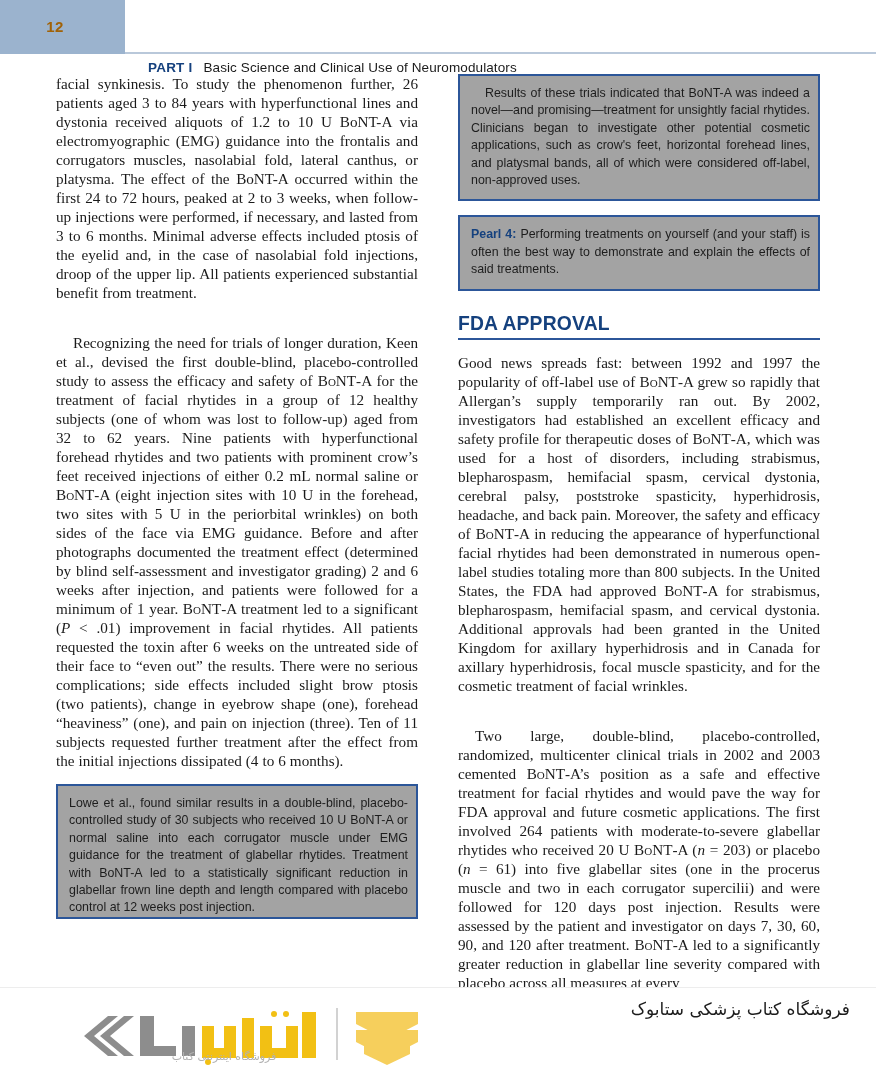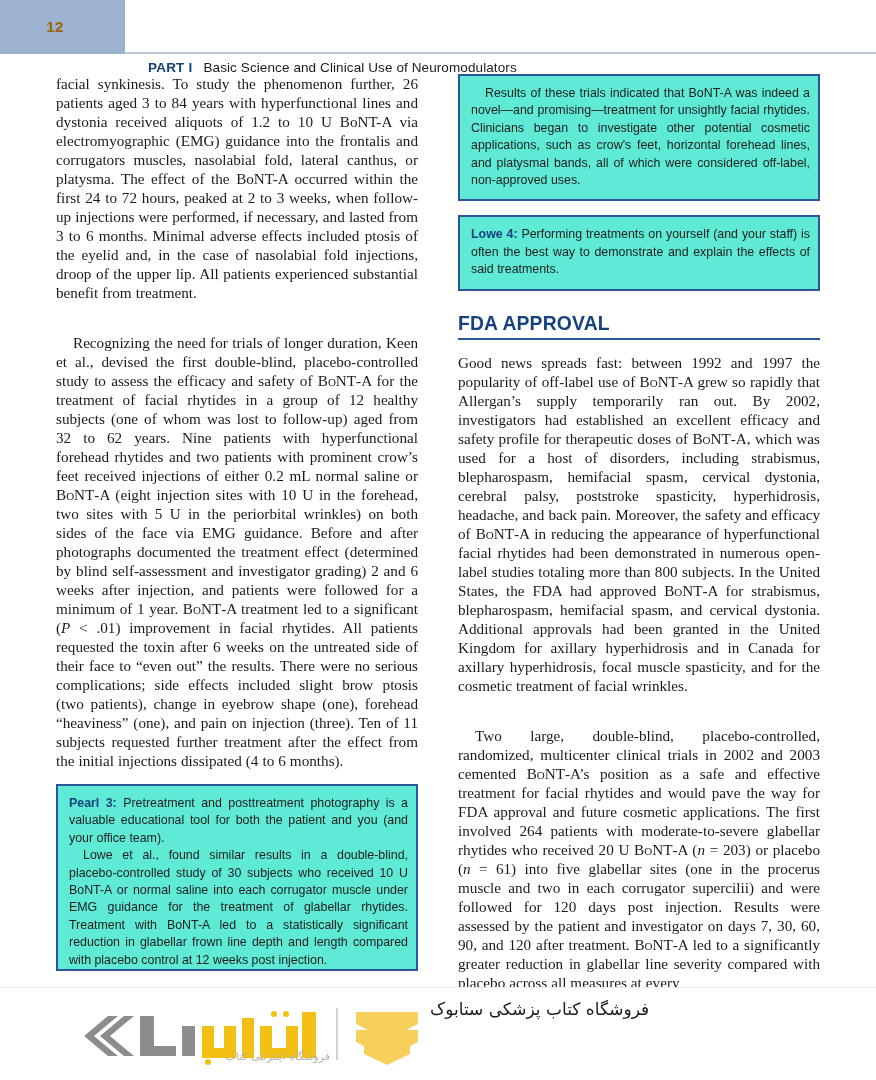--- a/index.html
+++ b/index.html
@@ -94,21 +94,21 @@
   }
   p.body + p.body { text-indent: 17px; margin-top: 31px; }
   p.body.indent { text-indent: 17px; }
   .ital { font-style: italic; }
   .sc { font-variant: small-caps; }
 
   
   .callout {
     box-sizing: border-box;
     border: 2px solid #2c5699;
-    background: #5eead4;
+    background: #a3a3a3;
     padding: 9px 8px 10px 11px;
     margin-top: 14px;
     font-family: "Liberation Sans", sans-serif;
     font-size: 12.4px;
     line-height: 17.4px;
     text-align: justify;
     color: #1d1d1d;
   }
   .callout p { margin: 0; }
   .callout p + p { text-indent: 14px; }
@@ -174,32 +174,32 @@
   .logo-mark {
     position: absolute;
     left: 276px;
     top: 10px;
   }
   .logo-sub {
     position: absolute;
     left: 40px;
     top: 50px;
     width: 212px;
-    text-align: right;
+    text-align: center;
     font-family: "DejaVu Sans", sans-serif;
     font-size: 11px;
     color: #b2b2b2;
     direction: rtl;
   }
   .site-wrap {
     position: absolute;
     left: 430px;
     top: 8px;
     width: 420px;
-    text-align: left;
+    text-align: right;
   }
   .site-fa {
     font-family: "DejaVu Sans", sans-serif;
     font-size: 17px;
     color: #1b1b1b;
     direction: rtl;
     line-height: 26px;
   }
   .site-url {
     font-family: "Liberation Sans", sans-serif;
@@ -224,34 +224,33 @@
   </div>
 </div>
 
 <div class="col col-left">
 
   <p class="body">facial synkinesis. To study the phenomenon further, 26 patients aged 3 to 84 years with hyperfunctional lines and dystonia received aliquots of 1.2 to 10 U BoNT-A via electromyographic (EMG) guidance into the frontalis and corrugators muscles, nasolabial fold, lateral canthus, or platysma. The effect of the BoNT-A occurred within the first 24 to 72 hours, peaked at 2 to 3 weeks, when follow-up injections were performed, if necessary, and lasted from 3 to 6 months. Minimal adverse effects included ptosis of the eyelid and, in the case of nasolabial fold injections, droop of the upper lip. All patients experienced substantial benefit from treatment.</p>
 
   <p class="body indent">Recognizing the need for trials of longer duration, Keen et al., devised the first double-blind, placebo-controlled study to assess the efficacy and safety of <span class="sc">BoNT</span>-A for the treatment of facial rhytides in a group of 12 healthy subjects (one of whom was lost to follow-up) aged from 32 to 62 years. Nine patients with hyperfunctional forehead rhytides and two patients with prominent crow’s feet received injections of either 0.2 mL normal saline or <span class="sc">BoNT</span>-A (eight injection sites with 10 U in the forehead, two sites with 5 U in the periorbital wrinkles) on both sides of the face via EMG guidance. Before and after photographs documented the treatment effect (determined by blind self-assessment and investigator grading) 2 and 6 weeks after injection, and patients were followed for a minimum of 1 year. <span class="sc">BoNT</span>-A treatment led to a significant (<span class="ital">P</span> &lt; .01) improvement in facial rhytides. All patients requested the toxin after 6 weeks on the untreated side of their face to “even out” the results. There were no serious complications; side effects included slight brow ptosis (two patients), change in eyebrow shape (one), forehead “heaviness” (one), and pain on injection (three). Ten of 11 subjects requested further treatment after the effect from the initial injections dissipated (4 to 6 months).</p>
 
   <div class="callout clipped">
-    <p><span class="pearl-label">Pearl 3:</span><span> Pretreatment and posttreatment photography is a valuable educational tool for both the patient and you (and your office team).</span></p>
     <p>Lowe et al., found similar results in a double-blind, placebo-controlled study of 30 subjects who received 10 U BoNT-A or normal saline into each corrugator muscle under EMG guidance for the treatment of glabellar rhytides. Treatment with BoNT-A led to a statistically significant reduction in glabellar frown line depth and length compared with placebo control at 12 weeks post injection.</p>
   </div>
 
 </div>
 
 <div class="col col-right">
 
   <div class="callout first-indent" style="margin-top:0;">
     <p>Results of these trials indicated that BoNT-A was indeed a novel—and promising—treatment for unsightly facial rhytides. Clinicians began to investigate other potential cosmetic applications, such as crow's feet, horizontal forehead lines, and platysmal bands, all of which were considered off-label, non-approved uses.</p>
   </div>
 
   <div class="callout">
-    <p><span class="pearl-label">Lowe 4:</span><span> Performing treatments on yourself (and your staff) is often the best way to demonstrate and explain the effects of said treatments.</span></p>
+    <p><span class="pearl-label">Pearl 4:</span><span> Performing treatments on yourself (and your staff) is often the best way to demonstrate and explain the effects of said treatments.</span></p>
   </div>
 
   <h2 class="section-head">FDA APPROVAL</h2>
   <div class="section-rule"></div>
 
   <p class="body">Good news spreads fast: between 1992 and 1997 the popularity of off-label use of <span class="sc">BoNT</span>-A grew so rapidly that Allergan’s supply temporarily ran out. By 2002, investigators had established an excellent efficacy and safety profile for therapeutic doses of <span class="sc">BoNT</span>-A, which was used for a host of disorders, including strabismus, blepharospasm, hemifacial spasm, cervical dystonia, cerebral palsy, poststroke spasticity, hyperhidrosis, headache, and back pain. Moreover, the safety and efficacy of <span class="sc">BoNT</span>-A in reducing the appearance of hyperfunctional facial rhytides had been demonstrated in numerous open-label studies totaling more than 800 subjects. In the United States, the FDA had approved <span class="sc">BoNT</span>-A for strabismus, blepharospasm, hemifacial spasm, and cervical dystonia. Additional approvals had been granted in the United Kingdom for axillary hyperhidrosis and in Canada for axillary hyperhidrosis, focal muscle spasticity, and for the cosmetic treatment of facial wrinkles.</p>
 
   <p class="body indent">Two large, double-blind, placebo-controlled, randomized, multicenter clinical trials in 2002 and 2003 cemented <span class="sc">BoNT</span>-A’s position as a safe and effective treatment for facial rhytides and would pave the way for FDA approval and future cosmetic applications. The first involved 264 patients with moderate-to-severe glabellar rhytides who received 20 U <span class="sc">BoNT</span>-A (<span class="ital">n</span> = 203) or placebo (<span class="ital">n</span> = 61) into five glabellar sites (one in the procerus muscle and two in each corrugator supercilii) and were followed for 120 days post injection. Results were assessed by the patient and investigator on days 7, 30, 60, 90, and 120 after treatment. <span class="sc">BoNT</span>-A led to a significantly greater reduction in glabellar line severity compared with placebo across all measures at every</p>
 
 </div>

